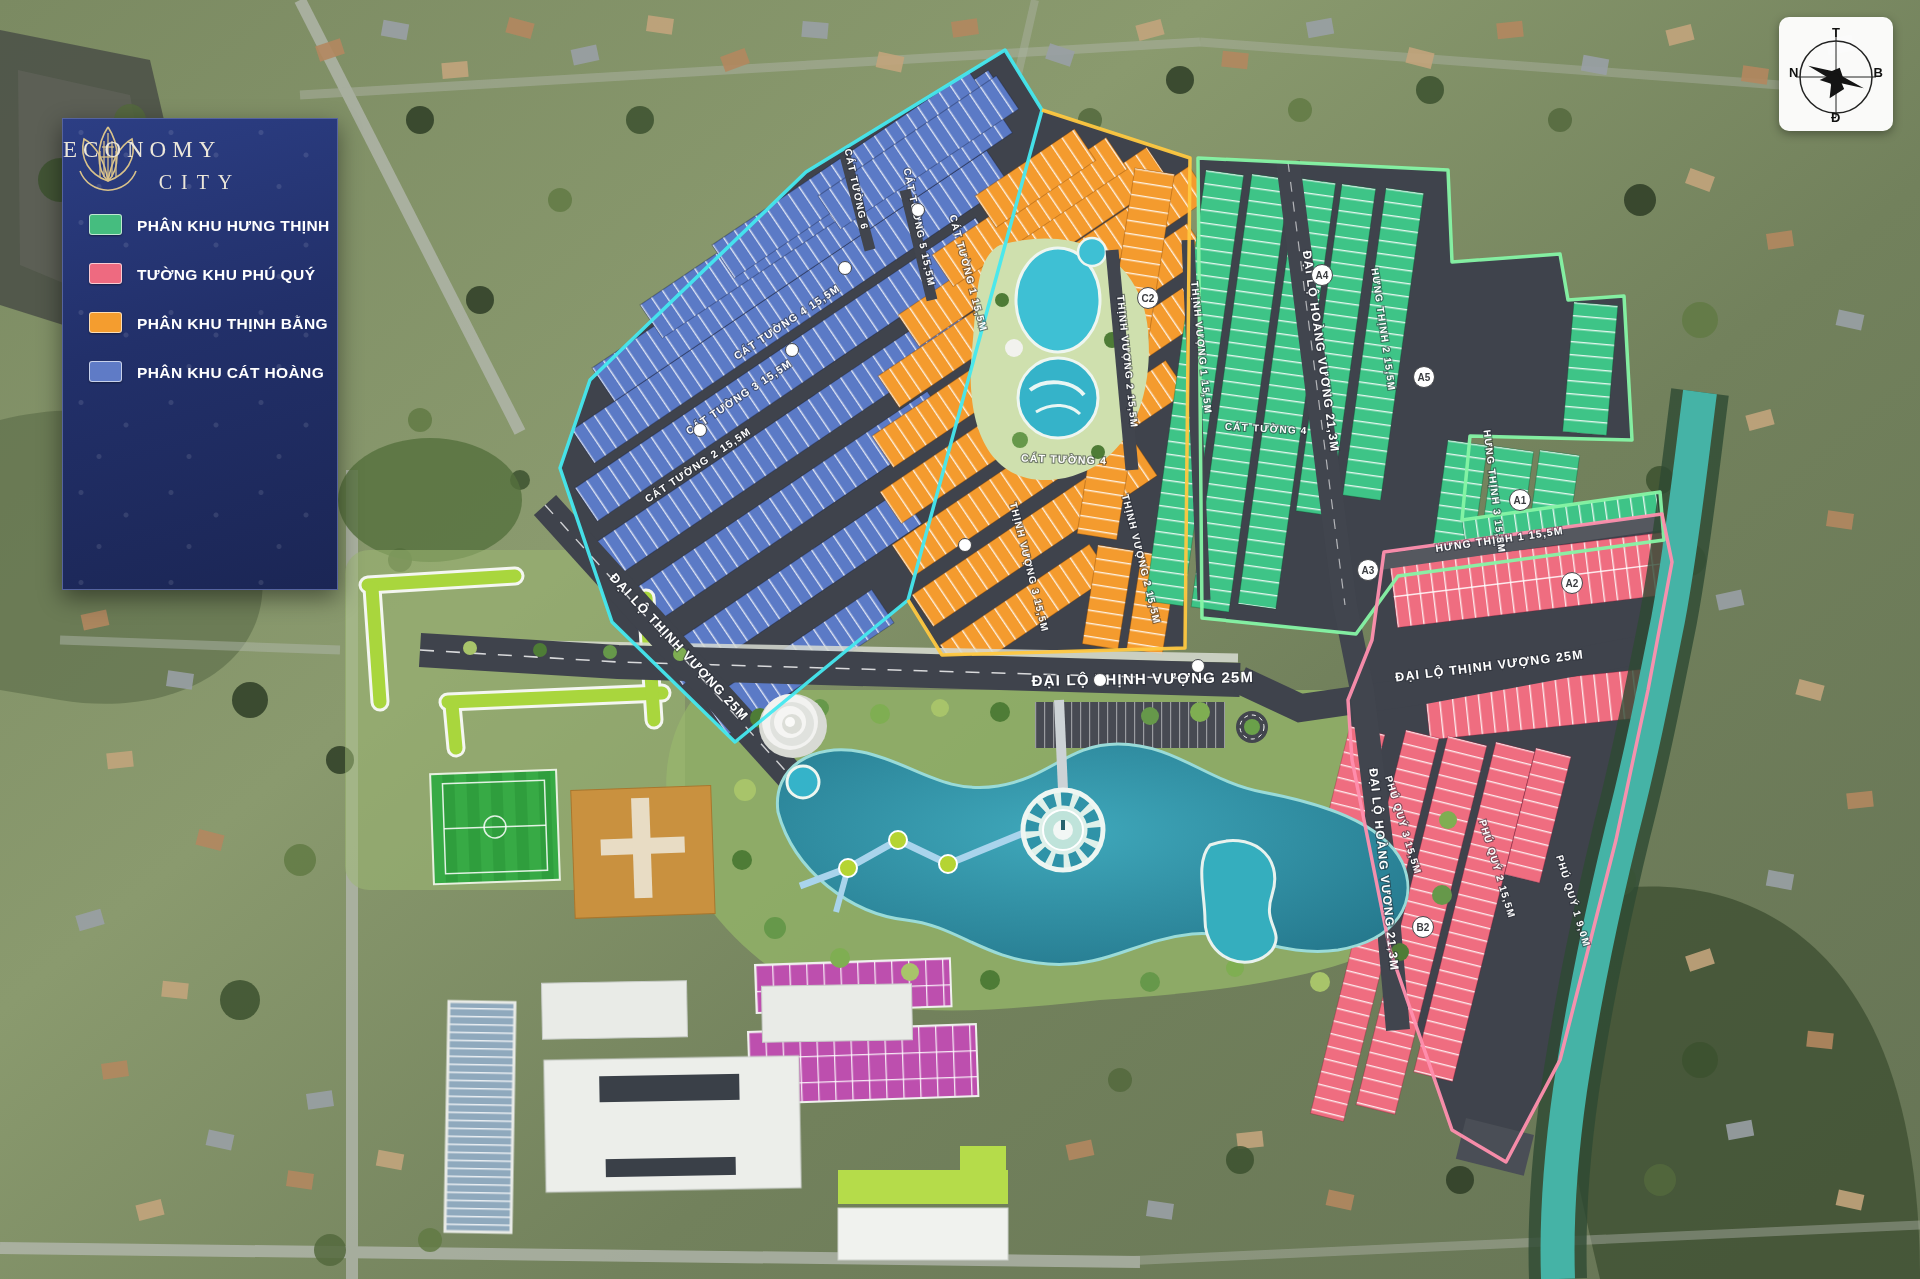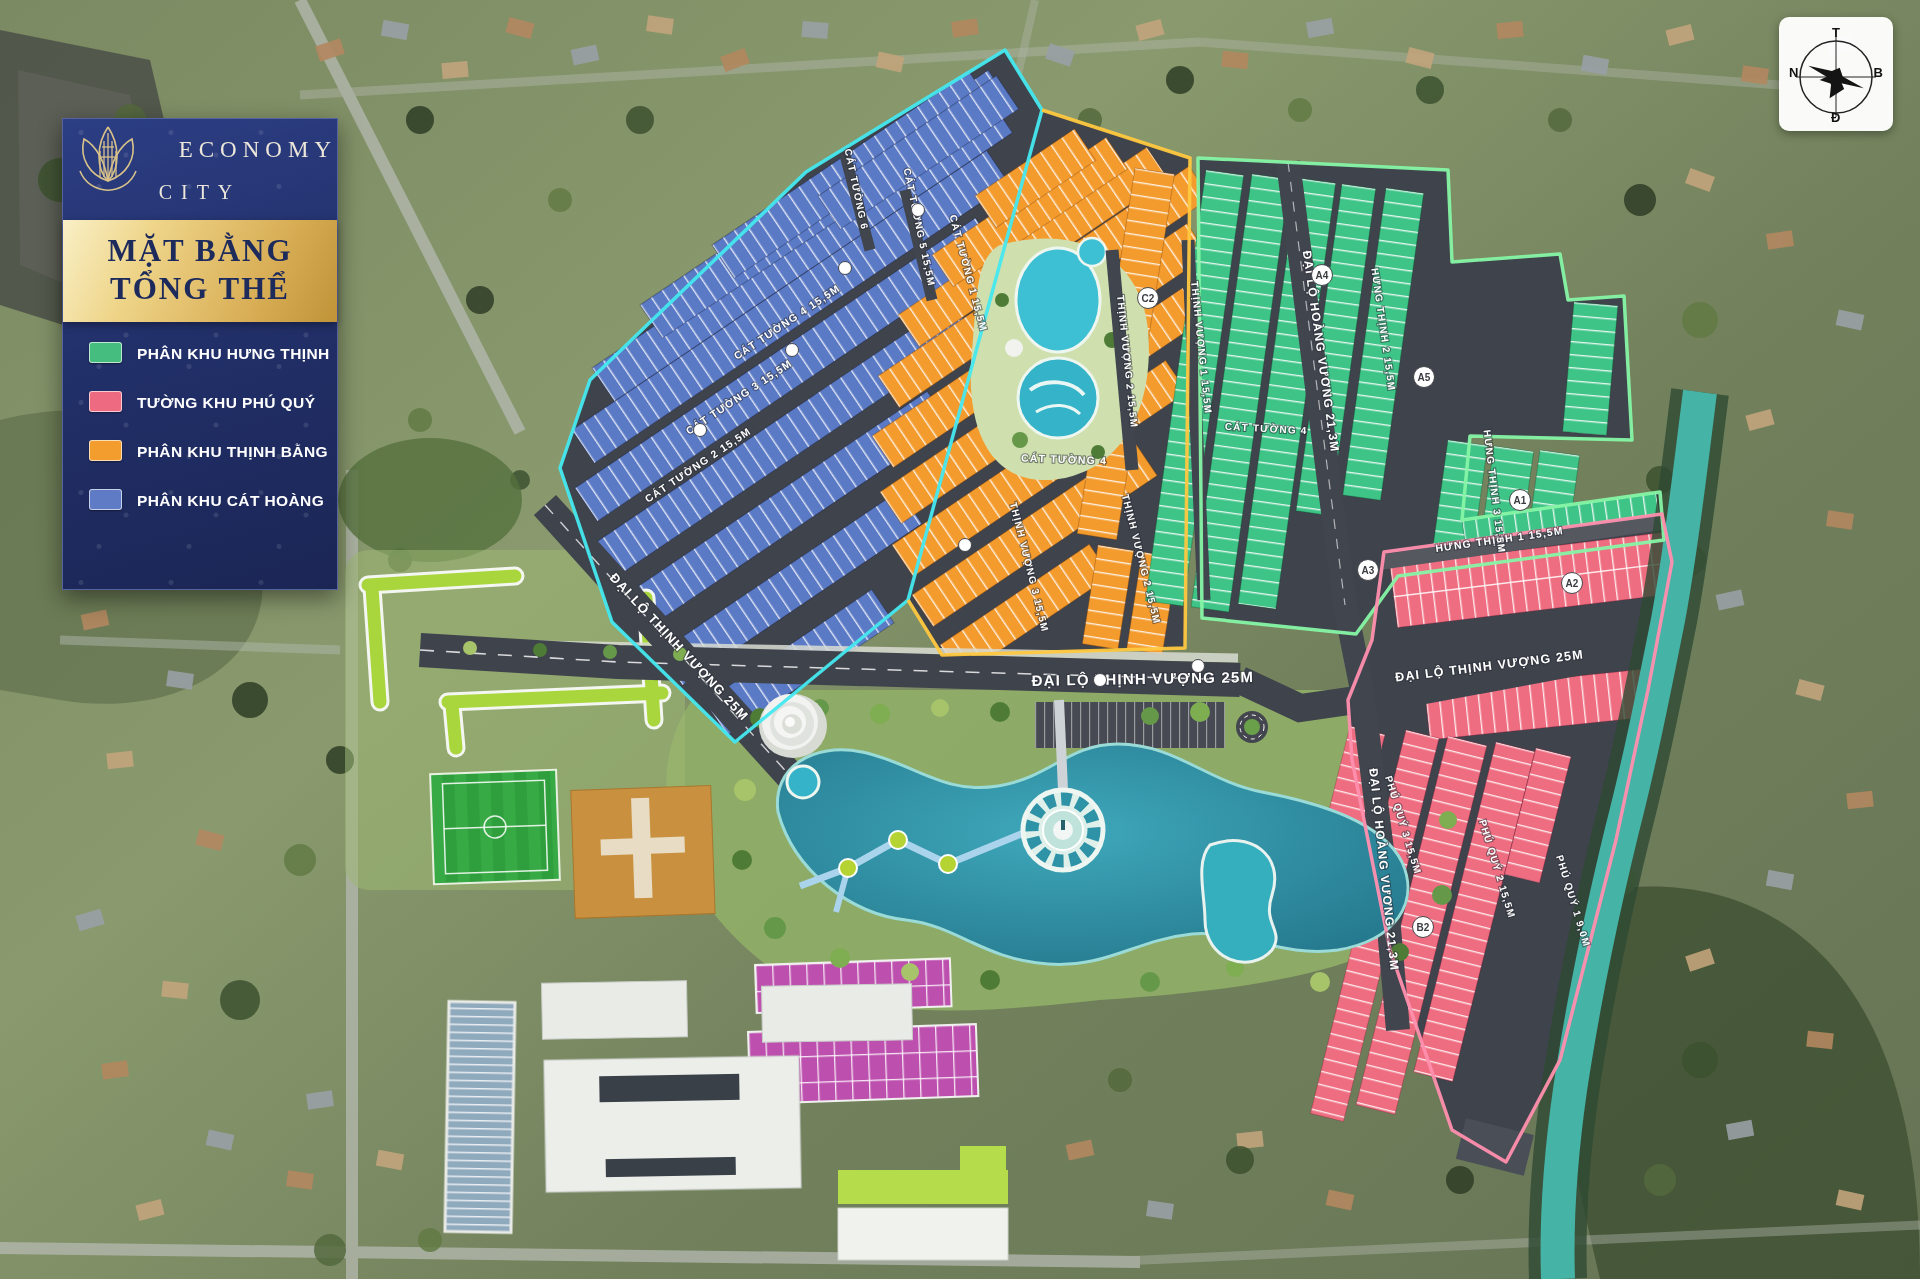--- a/index.html
+++ b/index.html
@@ -15,24 +15,24 @@
   
   .panel{position:absolute;left:62px;top:118px;width:274px;height:470px;
     background:linear-gradient(165deg,#2c3e84 0%,#22306a 45%,#1b2655 100%);
     border:1px solid #55639f;box-shadow:0 8px 22px rgba(0,0,0,.45);}
   .panel::before{content:"";position:absolute;inset:0;opacity:.10;
     background:radial-gradient(circle at 20% 15%,#ffffff 0 2px,transparent 3px),
                radial-gradient(circle at 70% 40%,#ffffff 0 2px,transparent 3px),
                radial-gradient(circle at 40% 75%,#ffffff 0 2px,transparent 3px);
     background-size:90px 90px;}
   .logo-wrap{position:relative;text-align:center;padding-top:12px;}
-  .brand1{position:relative;text-align:right;color:#ece7da;font-family:"Liberation Serif",serif;
+  .brand1{position:relative;text-align:left;color:#ece7da;font-family:"Liberation Serif",serif;
     font-size:23px;letter-spacing:6px;margin-top:6px;}
   .brand2{position:relative;text-align:center;color:#ece7da;font-family:"Liberation Serif",serif;
-    font-size:20px;letter-spacing:9px;margin-top:18px;}
+    font-size:20px;letter-spacing:9px;margin-top:8px;}
   .gold{position:relative;margin-top:16px;width:100%;
     background:linear-gradient(115deg,#f9f0c6 0%,#eed488 30%,#d9af57 70%,#c09338 100%);
     padding:12px 0 14px 0;text-align:center;box-shadow:0 3px 8px rgba(0,0,0,.35);}
   .gold .t{font-family:"Liberation Serif",serif;font-weight:bold;font-size:31px;
     color:#1d2a5c;letter-spacing:2px;line-height:1.22;}
   .legend{position:relative;margin:20px 0 0 26px;}
   .lrow{display:flex;align-items:flex-end;gap:15px;margin:0 0 28px 0;}
   .sw{width:31px;height:19px;border-radius:3px;border:1px solid rgba(255,255,255,.65);
     flex:0 0 auto;box-shadow:0 1px 2px rgba(0,0,0,.4);}
   .ltext{color:#fff;font-weight:bold;font-size:15.5px;letter-spacing:.4px;white-space:nowrap;}
@@ -511,24 +511,20 @@
               <line x1="37" y1="32" x2="37" y2="58"></line>
           <line x1="53" y1="32" x2="53" y2="58"></line>
               <line x1="39" y1="28" x2="51" y2="28"></line>
           <line x1="38" y1="38" x2="52" y2="38"></line>
         </g>
       </g>
     </svg>
   </div>
   <div class="brand1">ECONOMY</div>
   <div class="brand2">CITY</div>
-  <div class="gold">
-    <div class="t">MẶT BẰNG</div>
-    <div class="t">TỔNG THỂ</div>
-  </div>
   <div class="legend">
         <div class="lrow">
           <span class="sw" style="background: rgb(69, 189, 127);"></span>
           <span class="ltext">PHÂN KHU HƯNG THỊNH</span>
         </div>
         <div class="lrow">
           <span class="sw" style="background: rgb(238, 106, 128);"></span>
           <span class="ltext">TƯỜNG KHU PHÚ QUÝ</span>
         </div>
         <div class="lrow">

